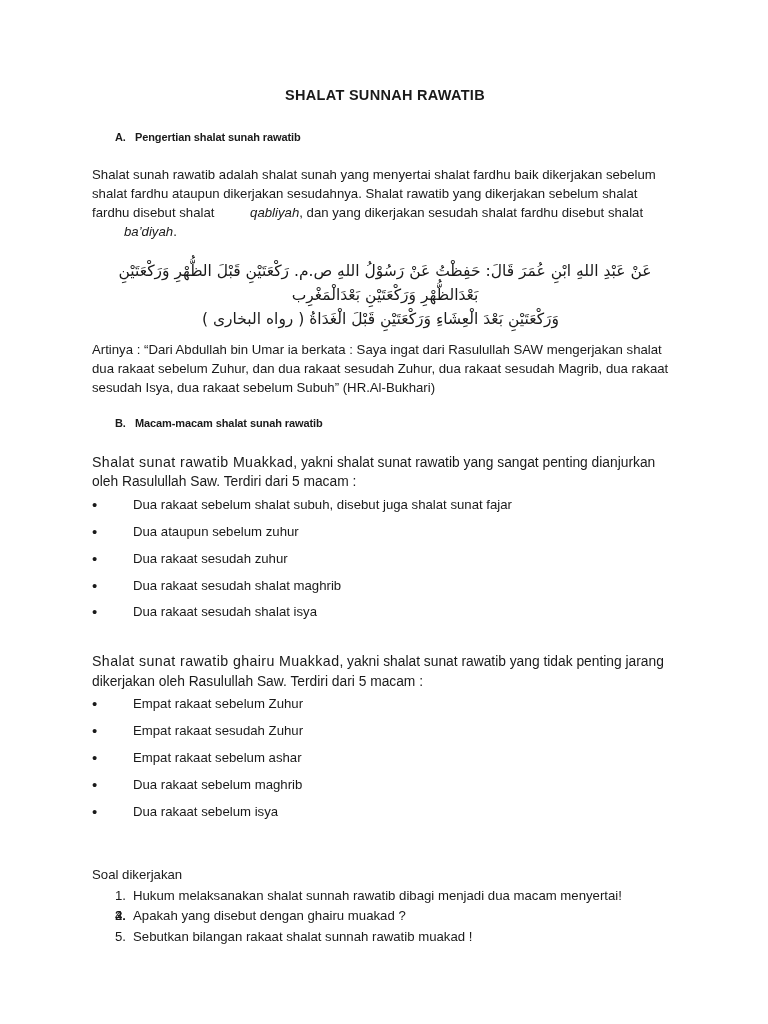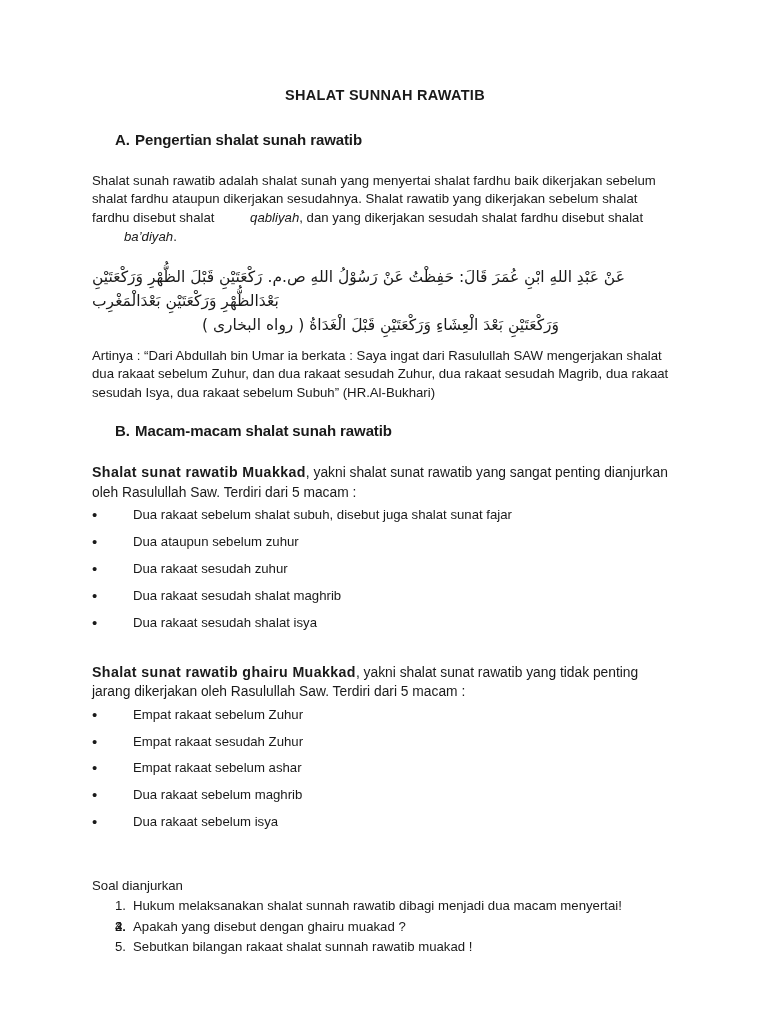--- a/index.html
+++ b/index.html
@@ -33,21 +33,21 @@
   .doc-title {
     text-align: center;
     font-size: 14.5px;
     font-weight: bold;
     letter-spacing: 0.3px;
     margin: 0 0 26px 0;
     line-height: 1.25;
   }
 
   .section-heading {
-    font-size: 15px;
+    font-size: 11px;
     font-weight: bold;
     margin: 0 0 22px 0;
     padding-left: 23px;
     line-height: 1.3;
     letter-spacing: -0.1px;
   }
   .section-heading .letter {
     display: inline-block;
     width: 20px;
   }
@@ -56,31 +56,31 @@
     font-size: 13.2px;
     line-height: 1.42;
     margin: 0 0 18px 0;
     text-align: left;
   }
   p.tight {
     margin-bottom: 0;
   }
 
   .italic { font-style: italic; margin-left: 32px; }
-  .bold { font-weight: bold; }
+  .bold { font-weight: normal; }
 
   .arabic {
     font-family: "DejaVu Sans", "Liberation Serif", serif;
     direction: rtl;
     unicode-bidi: bidi-override;
     font-size: 15.5px;
     line-height: 1.55;
     margin: 4px 0 10px 0;
   }
-  .arabic .line1 { display: block; text-align: left; }
+  .arabic .line1 { display: block; text-align: center; }
   .arabic .line2 { display: block; text-align: left; padding-left: 110px; }
 
   .lead {
     font-size: 13.8px;
     line-height: 1.42;
     margin: 0 0 2px 0;
   }
   .lead .bold {
     font-size: 14.2px;
     letter-spacing: 0.4px;
@@ -169,21 +169,21 @@
     <ul class="bullets">
       <li><span class="bullet">•</span><span>Empat rakaat sebelum Zuhur</span></li>
       <li><span class="bullet">•</span><span>Empat rakaat sesudah Zuhur</span></li>
       <li><span class="bullet">•</span><span>Empat rakaat sebelum ashar</span></li>
       <li><span class="bullet">•</span><span>Dua rakaat sebelum maghrib</span></li>
       <li><span class="bullet">•</span><span>Dua rakaat sebelum isya</span></li>
     </ul>
 
     <div class="block-spacer-xl"></div>
 
-    <p class="body tight">Soal dianjurkan</p>
+    <p class="body tight">Soal dikerjakan</p>
 
     <ol class="questions">
       <li><span class="num">1.</span><span>Hukum melaksanakan shalat sunnah rawatib dibagi menjadi dua macam menyertai!</span></li>
       <li><span class="num">2.</span></li>
       <li><span class="num">3.</span></li>
       <li><span class="num">4.</span><span>Apakah yang disebut dengan ghairu muakad ?</span></li>
       <li><span class="num">5.</span><span>Sebutkan bilangan rakaat shalat sunnah rawatib muakad !</span></li>
     </ol>
 
   </div>

